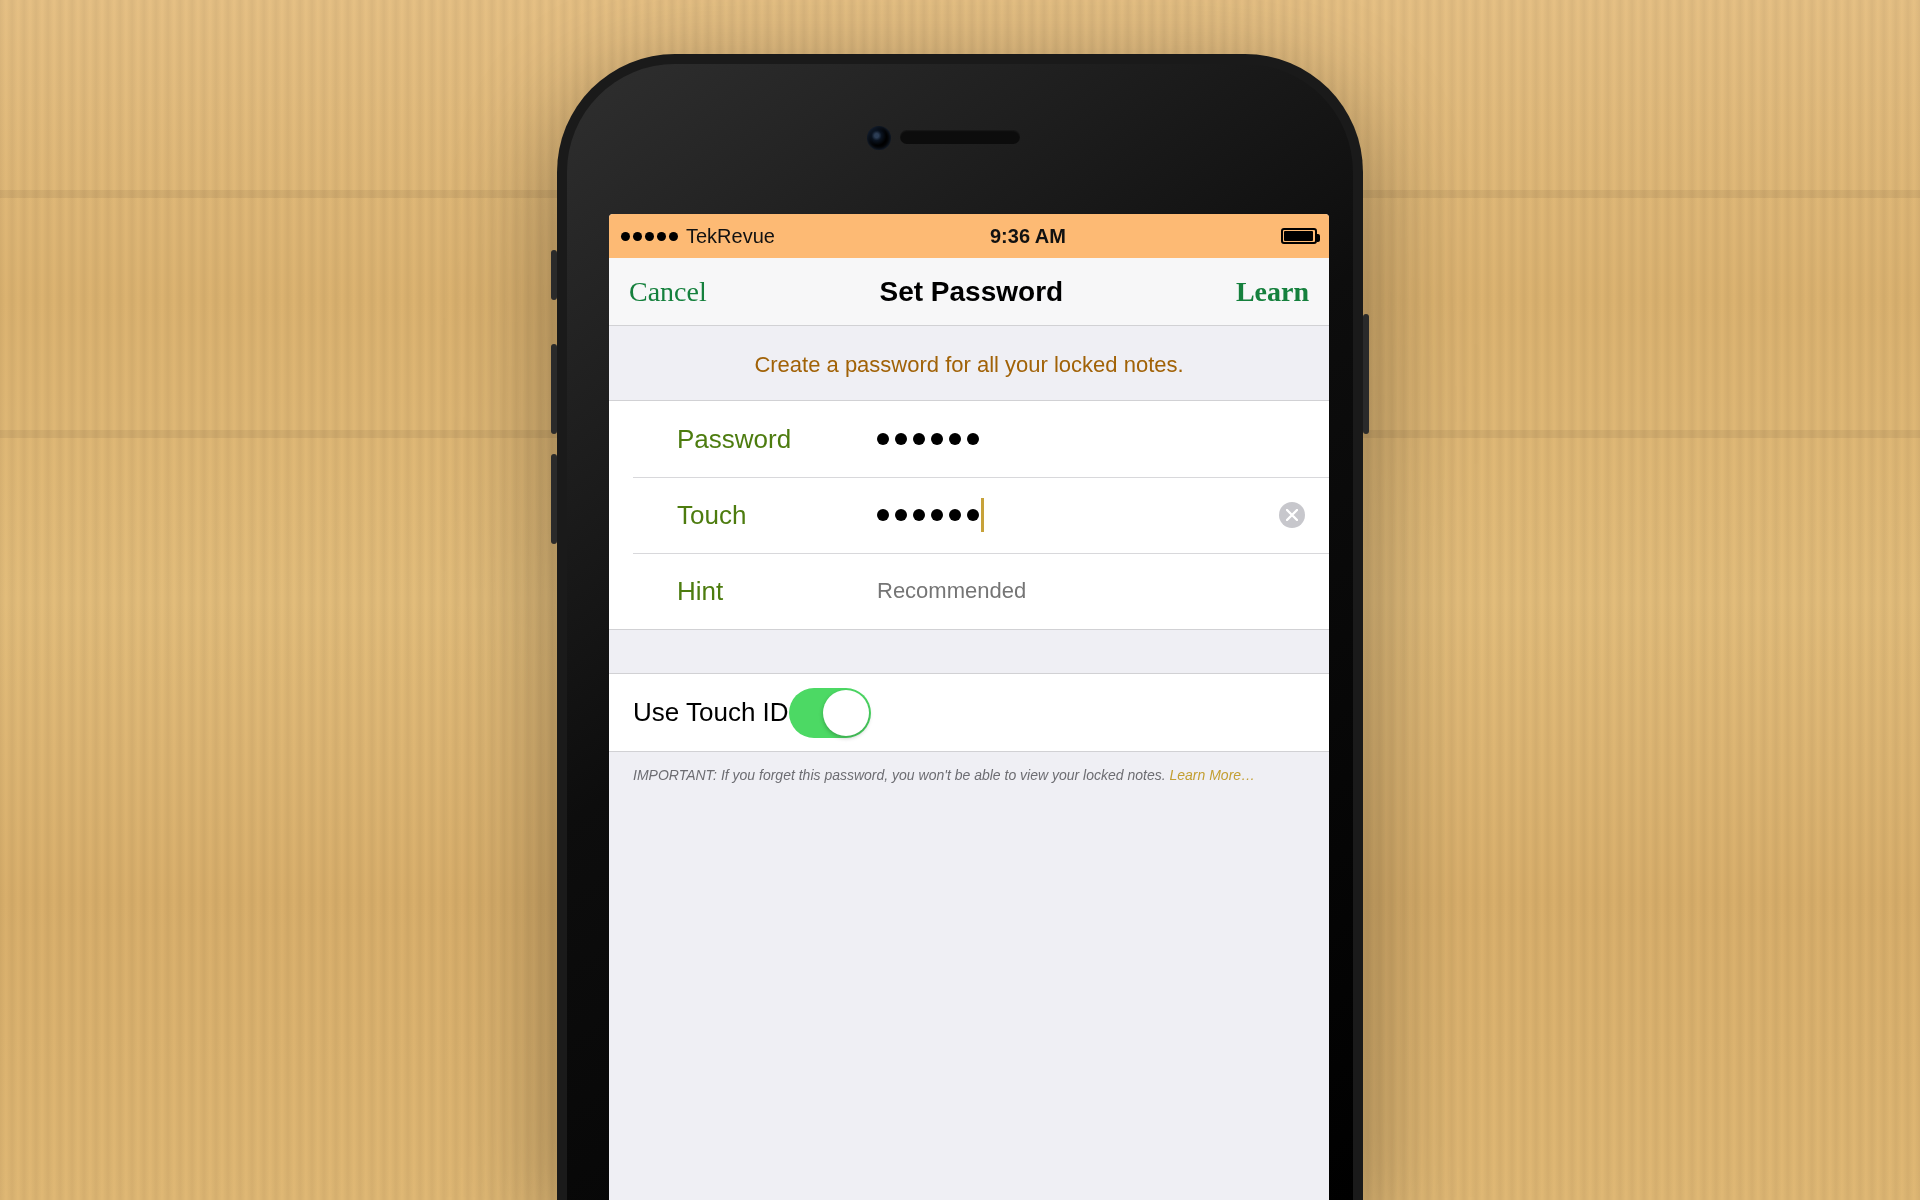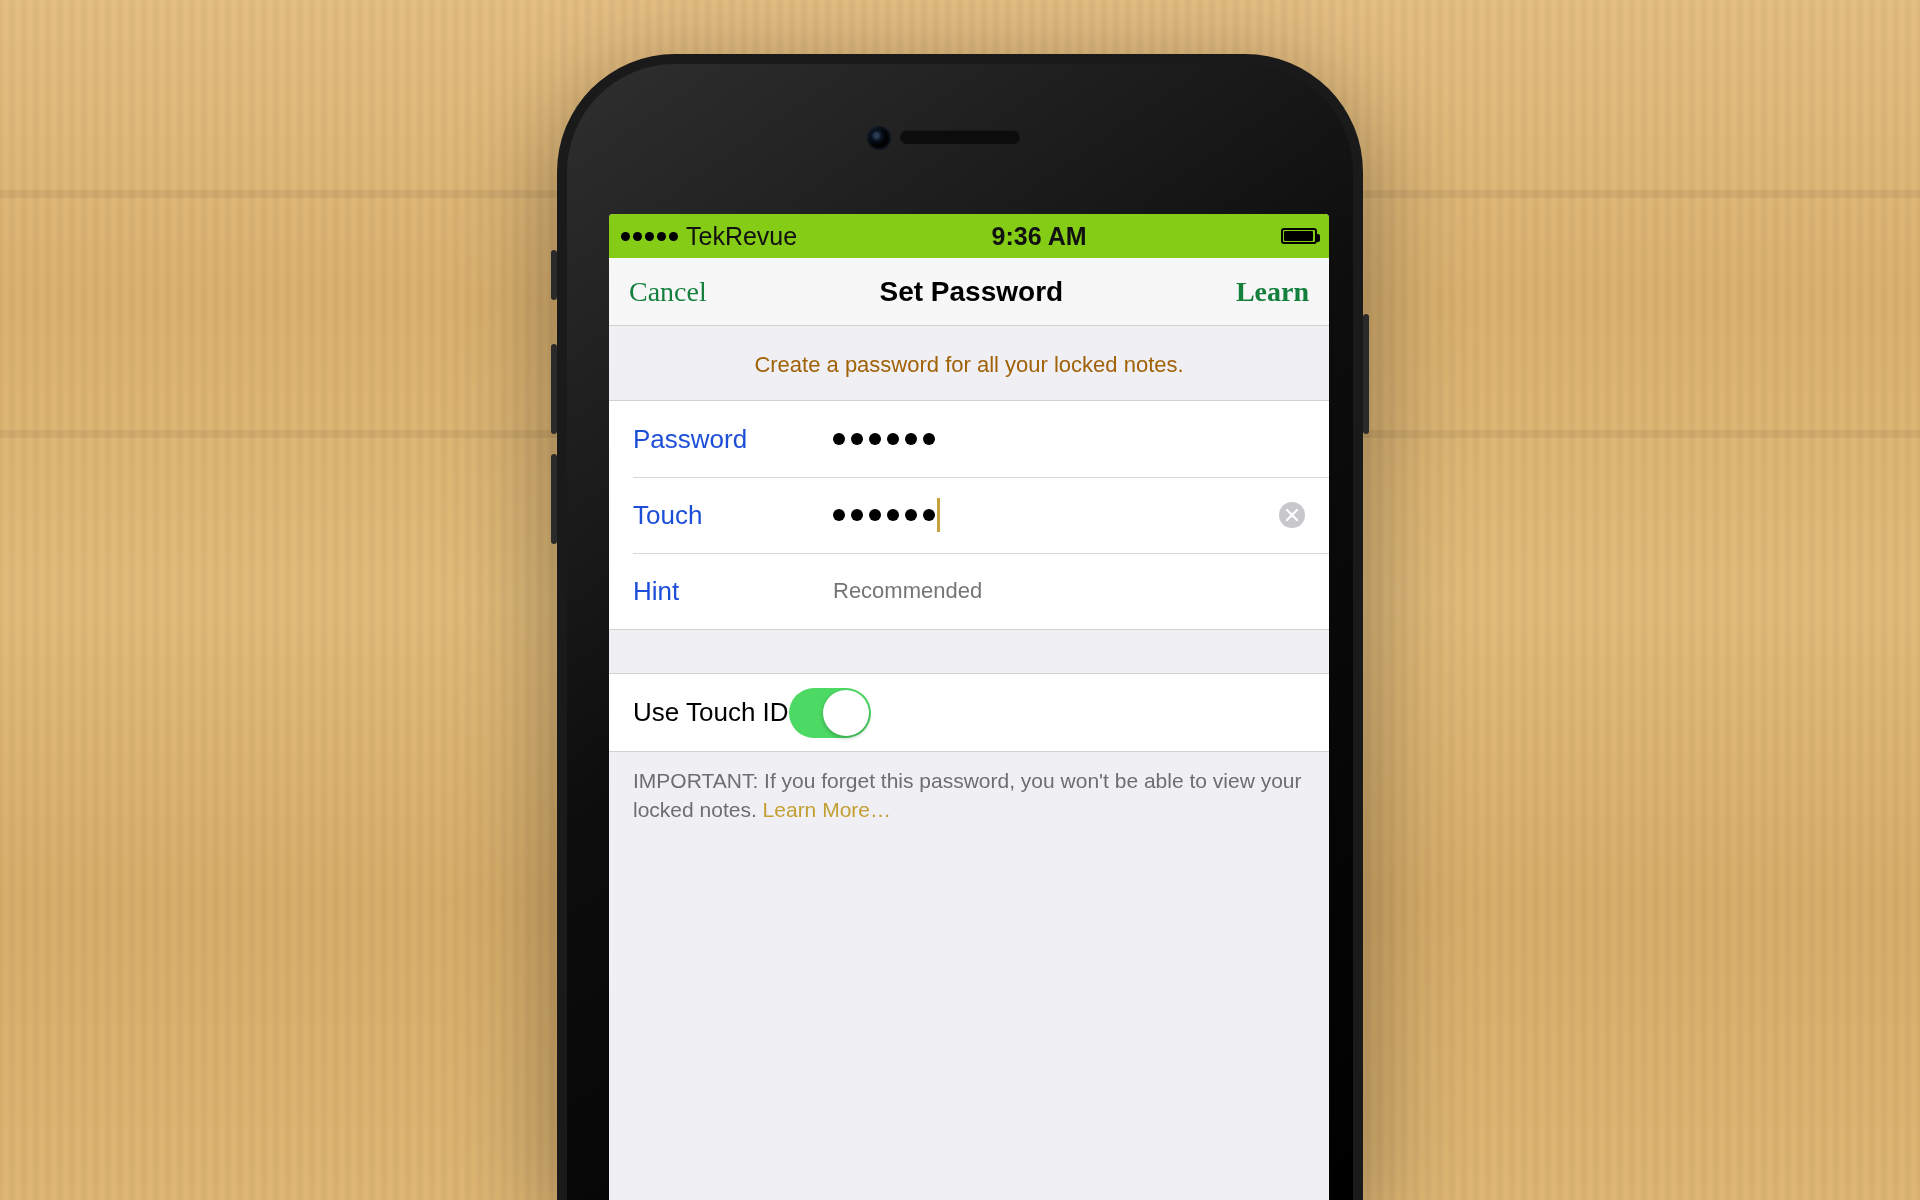--- a/index.html
+++ b/index.html
@@ -70,24 +70,24 @@
   .screen {
     width: 720px; height: 996px;
     background: #efeff4;
     border-radius: 4px;
     overflow: hidden;
     margin: 0 auto;
   }
   
   .statusbar {
     height: 44px;
-    background: #84cc16;
+    background: #fdba74;
     display: flex; align-items: center; justify-content: space-between;
     padding: 8px 12px;
-    font-size: 25px; font-weight: 500; color: #111;
+    font-size: 20px; font-weight: 500; color: #111;
   }
   .sb-left { display: flex; align-items: center; gap: 8px; }
   .signal-dots { display: flex; gap: 3px; }
   .signal-dots span { width: 9px; height: 9px; border-radius: 50%; background: #000; }
   .sb-center { font-weight: 600; }
   .sb-right { display: flex; align-items: center; }
   .battery {
     width: 36px; height: 16px; border: 2px solid #000; border-radius: 3px;
     position: relative; display: inline-block;
   }
@@ -121,21 +121,21 @@
     display: flex; align-items: center;
     min-height: 76px;
     padding: 0 24px;
     font-size: 26px;
     position: relative;
   }
   .row + .row::before {
     content: ""; position: absolute; left: 24px; right: 0; top: 0;
     height: 1px; background: #d8d8db;
   }
-  .row-label { width: 200px; color: #1d4ed8; }
+  .row-label { width: 200px; color: #4d7c0f; margin-left: 44px; }
   .row-value { flex: 1; display: flex; align-items: center; }
   .dots { display: flex; gap: 6px; align-items: center; }
   .dots span { width: 12px; height: 12px; border-radius: 50%; background: #000; }
   .cursor {
     width: 3px; height: 34px; background: #c7a23a; margin-left: 2px;
     animation: blink 1.1s step-end infinite;
   }
   @keyframes blink { 50% { opacity: 0; } }
   .placeholder { color: #c4c4c8; }
   .clear-btn {
@@ -159,21 +159,21 @@
   }
   .switch .knob {
     position: absolute; right: 2px; top: 2px;
     width: 46px; height: 46px; border-radius: 50%; background: #fff;
     box-shadow: 0 2px 4px rgba(0,0,0,0.25);
   }
   
   .footer-note {
     padding: 14px 24px 24px 24px;
     background: #efeff4;
-    color: #6d6d72; font-size: 21px; line-height: 1.4;
+    color: #6d6d72; font-size: 14px; line-height: 1.4; font-style: italic;
   }
   .footer-note .link { color: #c39f32; cursor: pointer; }
   input.hidden-input { border: none; outline: none; background: transparent; font-size: 22px; width: 100%; }
 </style>
 </head>
 <body>
 
 <div class="wood"></div>
 
 <div class="phone-wrap">

